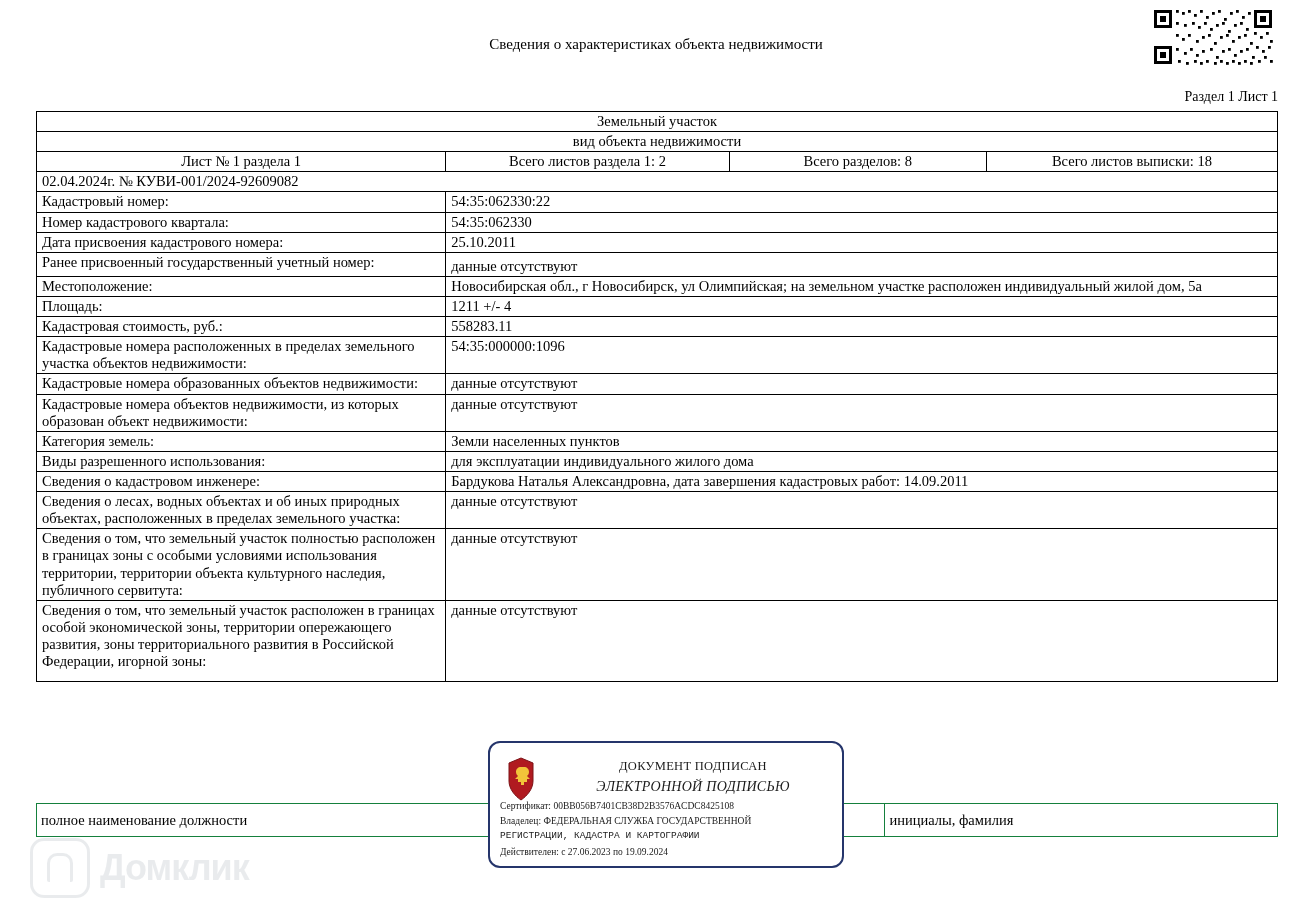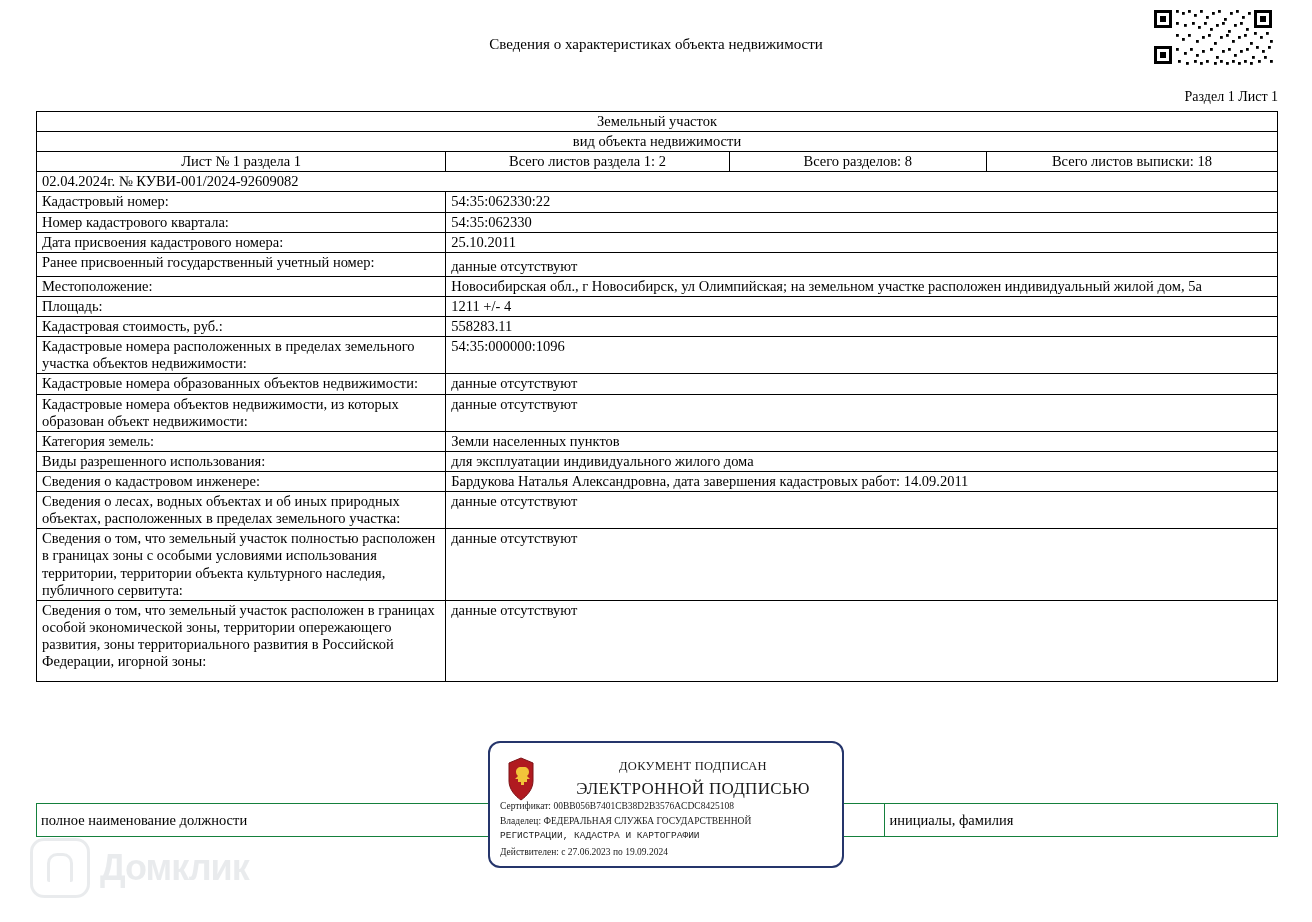--- a/index.html
+++ b/index.html
@@ -123,23 +123,24 @@
     font-size: 12.5px;
     letter-spacing: .3px;
     color: #1a1a1a;
   }
   .stamp .line2 {
     position: absolute;
     left: 60px;
     top: 36px;
     width: 286px;
     text-align: center;
-    font-size: 17px;
+    font-size: 14px;
     letter-spacing: .3px;
     color: #1a1a1a;
+    font-style: italic;
   }
   .stamp .small {
     position: absolute;
     left: 10px;
     font-size: 9.5px;
     color: #1a1a1a;
     width: 336px;
     line-height: 1.35;
   }
   .stamp .s1 { top: 57px; }

